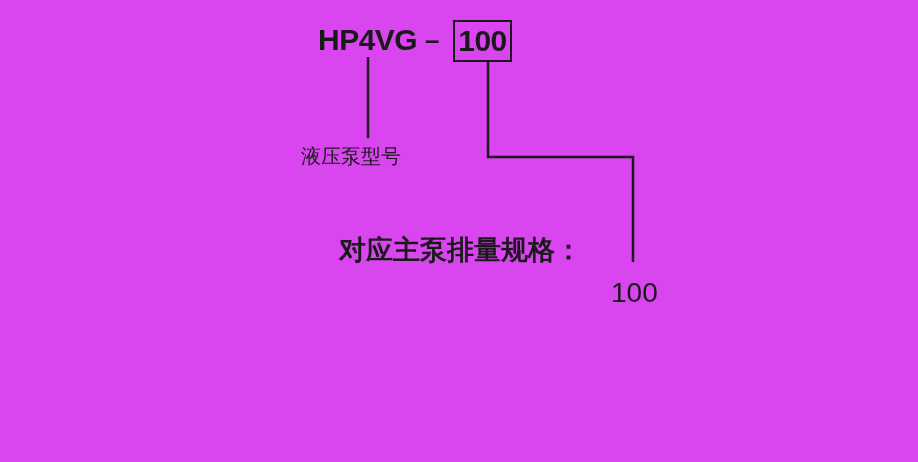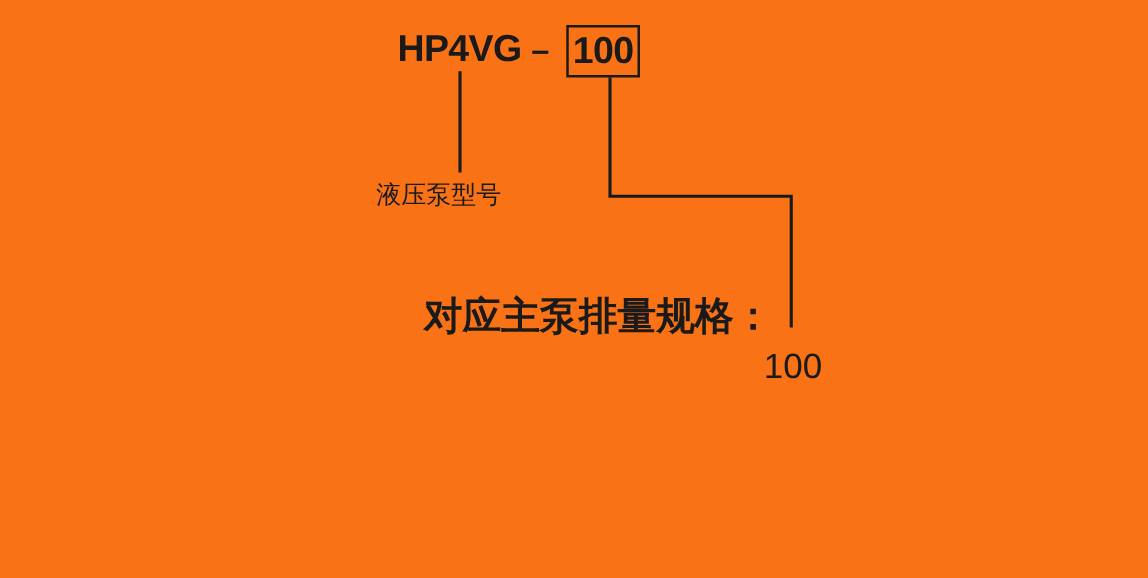--- a/index.html
+++ b/index.html
@@ -4,21 +4,21 @@
 <style>
   html, body {
     margin: 0;
     padding: 0;
     background: #ffffff;
   }
   .canvas {
     position: relative;
     width: 918px;
     height: 462px;
-    background: #f97316;
+    background: #d946ef;
     overflow: hidden;
     font-family: "Liberation Sans", "DejaVu Sans", sans-serif;
     color: #1a1a1a;
   }
   .abs { position: absolute; }
 
   .model-prefix {
     left: 318px; top: 25px;
     font-size: 30px;
     font-weight: 700;
@@ -54,21 +54,21 @@
     stroke-width: 2.5;
   }
   .pump-model-label {
     left: 301px; top: 146px;
     font-size: 20px;
     font-weight: 400;
     line-height: 1;
   }
   .spec-heading {
     left: 339px; top: 237px;
-    font-size: 31px;
+    font-size: 27px;
     font-weight: 700;
     line-height: 1;
   }
   .spec-value {
     left: 342px; top: 279px;
     font-size: 28px;
     font-weight: 400;
     line-height: 1;
   }
   .spec-code {

